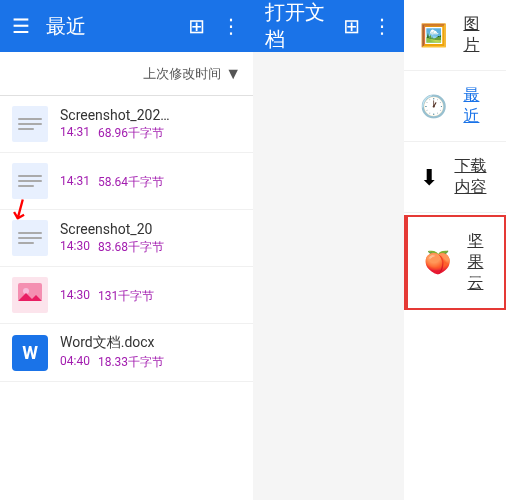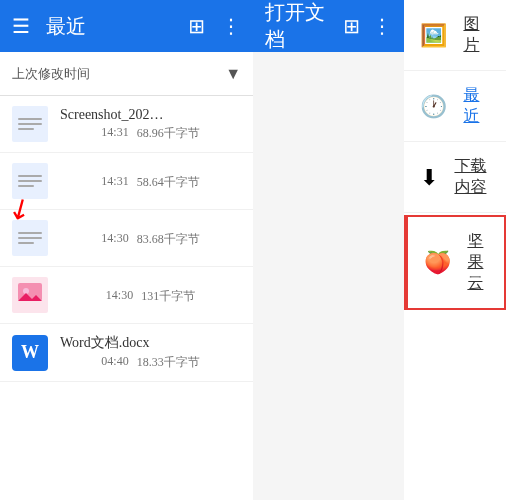--- a/index.html
+++ b/index.html
@@ -40,21 +40,21 @@
       color: white;
       font-size: 20px;
       cursor: pointer;
     }
 
     .sort-bar {
       background: white;
       height: 44px;
       display: flex;
       align-items: center;
-      justify-content: space-between;
+      justify-content: flex-end;
       padding: 0 12px;
       gap: 4px;
       border-bottom: 1px solid #e0e0e0;
     }
 
     .sort-label {
       font-size: 13px;
       color: #555;
     }
 
@@ -68,21 +68,20 @@
       overflow-y: auto;
       background: white;
     }
 
     .file-item {
       display: flex;
       align-items: center;
       padding: 10px 12px;
       border-bottom: 1px solid #f0f0f0;
       cursor: pointer;
-      font-family: Liberation Serif, serif;
     }
 
     .file-thumb {
       width: 36px;
       height: 36px;
       margin-right: 12px;
       flex-shrink: 0;
       display: flex;
       align-items: center;
       justify-content: center;
@@ -110,25 +109,24 @@
       font-size: 14px;
       color: #333;
       white-space: nowrap;
       overflow: hidden;
       text-overflow: ellipsis;
       max-width: 160px;
     }
 
     .file-meta {
       font-size: 12px;
-      color: #737373;
+      color: #a21caf;
       margin-top: 2px;
       display: flex;
       gap: 8px;
-      justify-content: center;
     }
 
     
     .arrow-annotation {
       position: absolute;
       left: 8px;
       top: 192px;
       color: red;
       font-size: 28px;
       pointer-events: none;
@@ -301,20 +299,21 @@
   </div>
       <div class="file-item">
     <div class="file-thumb">
       <div class="thumb-lines">
       <div class="thumb-line full"></div>
       <div class="thumb-line full"></div>
       <div class="thumb-line short"></div>
     </div>
     </div>
     <div class="file-info">
+      <div class="file-name">Screenshot_20</div>
       <div class="file-meta">
         <span>14:30</span>
         <span>83.68千字节</span>
       </div>
     </div>
   </div>
       <div class="file-item">
     <div class="file-thumb pink">
       <svg width="24" height="24" viewBox="0 0 24 24">
       <rect width="24" height="18" rx="2" fill="#f48fb1"></rect>

